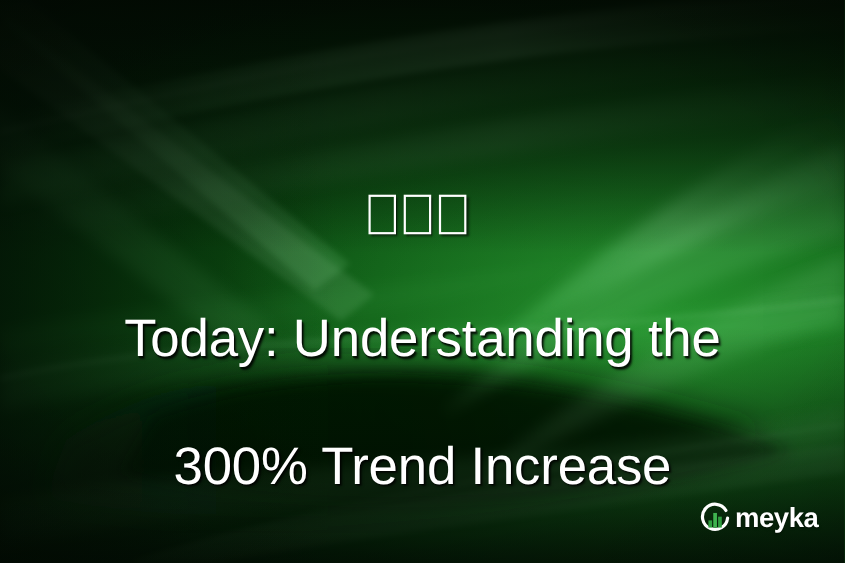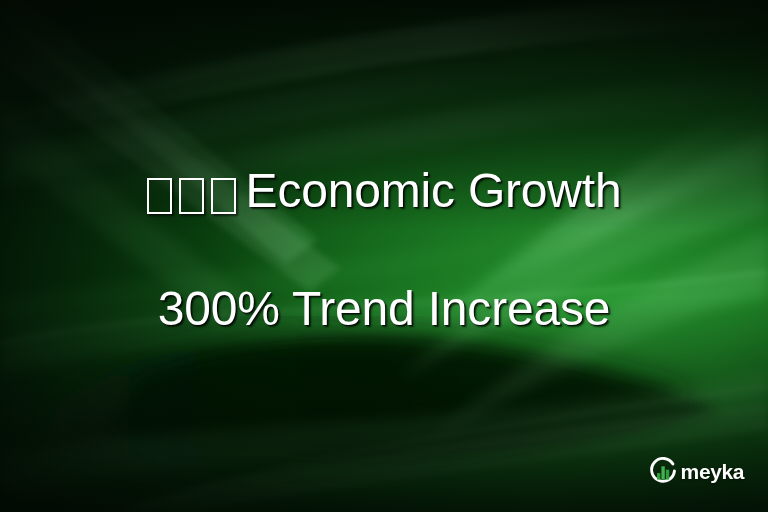--- a/index.html
+++ b/index.html
@@ -76,21 +76,21 @@
     right:24px;
     bottom:24px;
     display:flex;
     align-items:center;
     gap:3px;
     height:34px;
   }
   .logo-mark { width:30px; height:30px; display:block; flex:0 0 auto; }
   .logo-text {
     color:#ffffff;
-    font-size:21px;
+    font-size:25px;
     font-weight:700;
     line-height:1;
     letter-spacing:-0.4px;
     text-shadow:0 1px 2px rgba(0,0,0,.55);
   }
 </style>
 </head>
 <body>
 
 <div class="banner">
@@ -164,21 +164,22 @@
     </svg>
   </div>
 
   <div class="bg-dark-top"></div>
   <div class="bg-dark-bottom"></div>
   <div class="bg-left-dark"></div>
   <div class="bg-vignette"></div>
 
   <div class="title-wrap">
     <div class="title">
-      <span class="title-line"><span class="tofu-group"><span class="tofu"></span><span class="tofu"></span><span class="tofu"></span></span><span>Economic Growth</span></span>
+      <span class="title-line"><span class="tofu-group"><span class="tofu"></span><span class="tofu"></span><span class="tofu"></span></span></span>
+      <span class="title-line">Today: Understanding the</span>
       <span class="title-line">300% Trend Increase</span>
     </div>
   </div>
 
   <div class="logo">
     <svg class="logo-mark" viewBox="0 0 32 32" xmlns="http://www.w3.org/2000/svg">
       <path d="M26.6 8.6 A12.2 12.2 0 1 0 28.2 16" fill="none" stroke="#ffffff" stroke-width="3.1" stroke-linecap="round"></path>
       <rect x="9.6" y="18.2" width="3.6" height="7.0" fill="#2f9e3f"></rect>
       <rect x="14.3" y="11.0" width="3.6" height="14.2" fill="#3fb34f"></rect>
       <rect x="19.0" y="14.6" width="3.6" height="10.6" fill="#2f9e3f"></rect>

